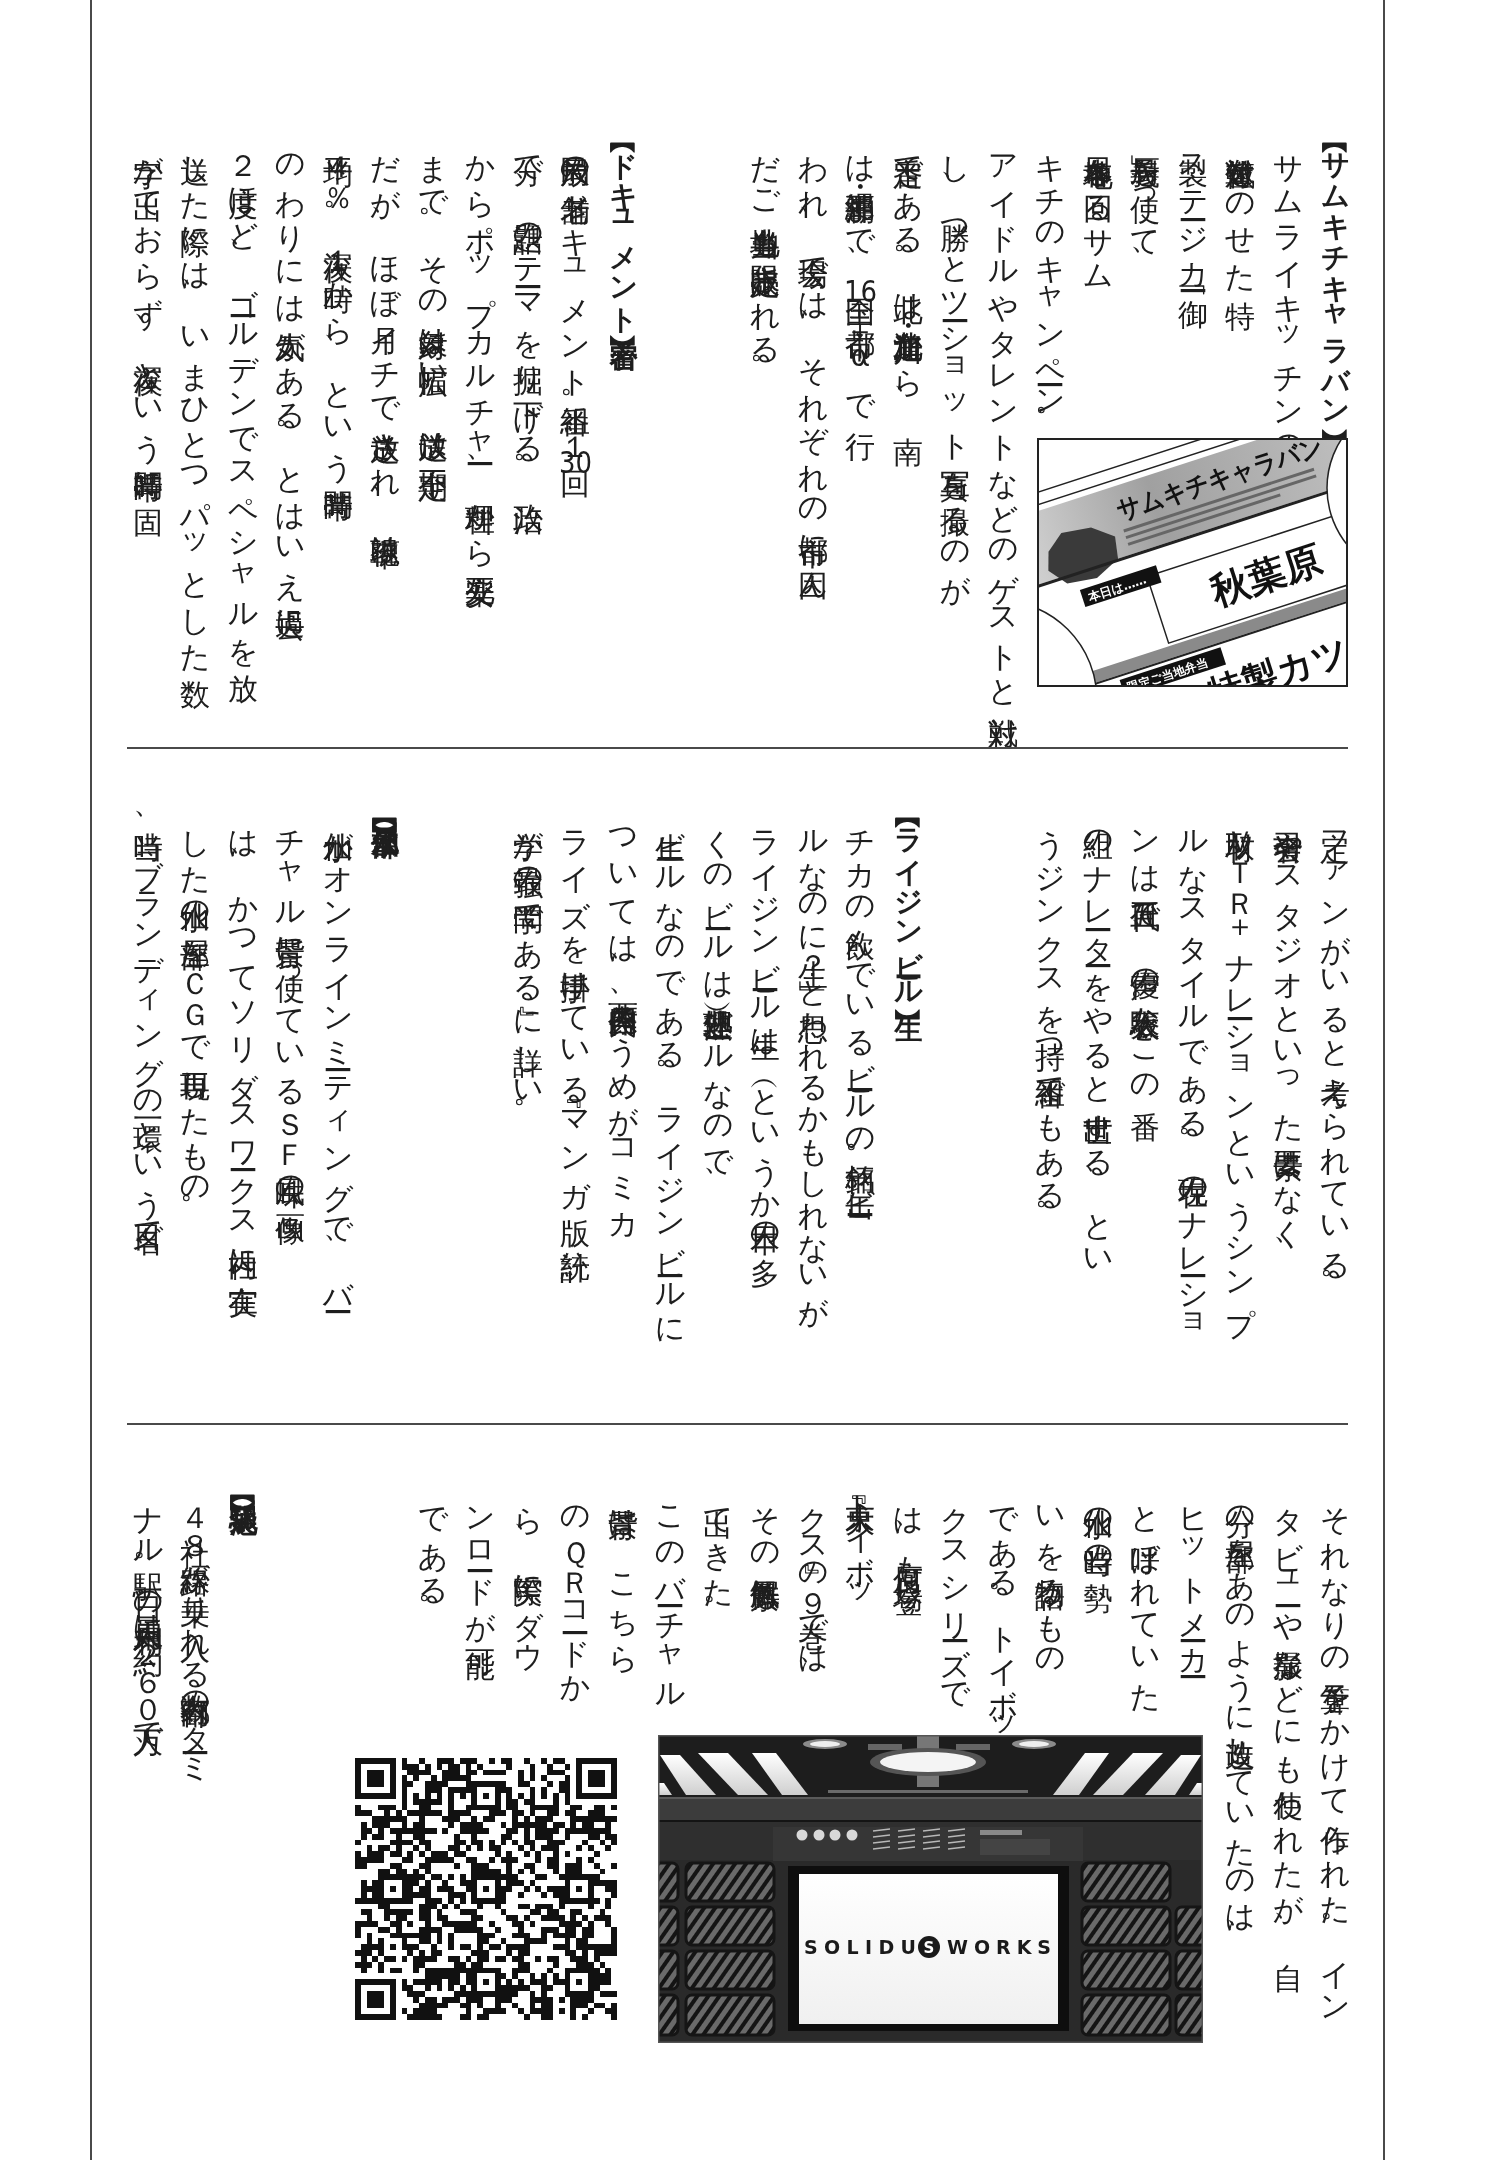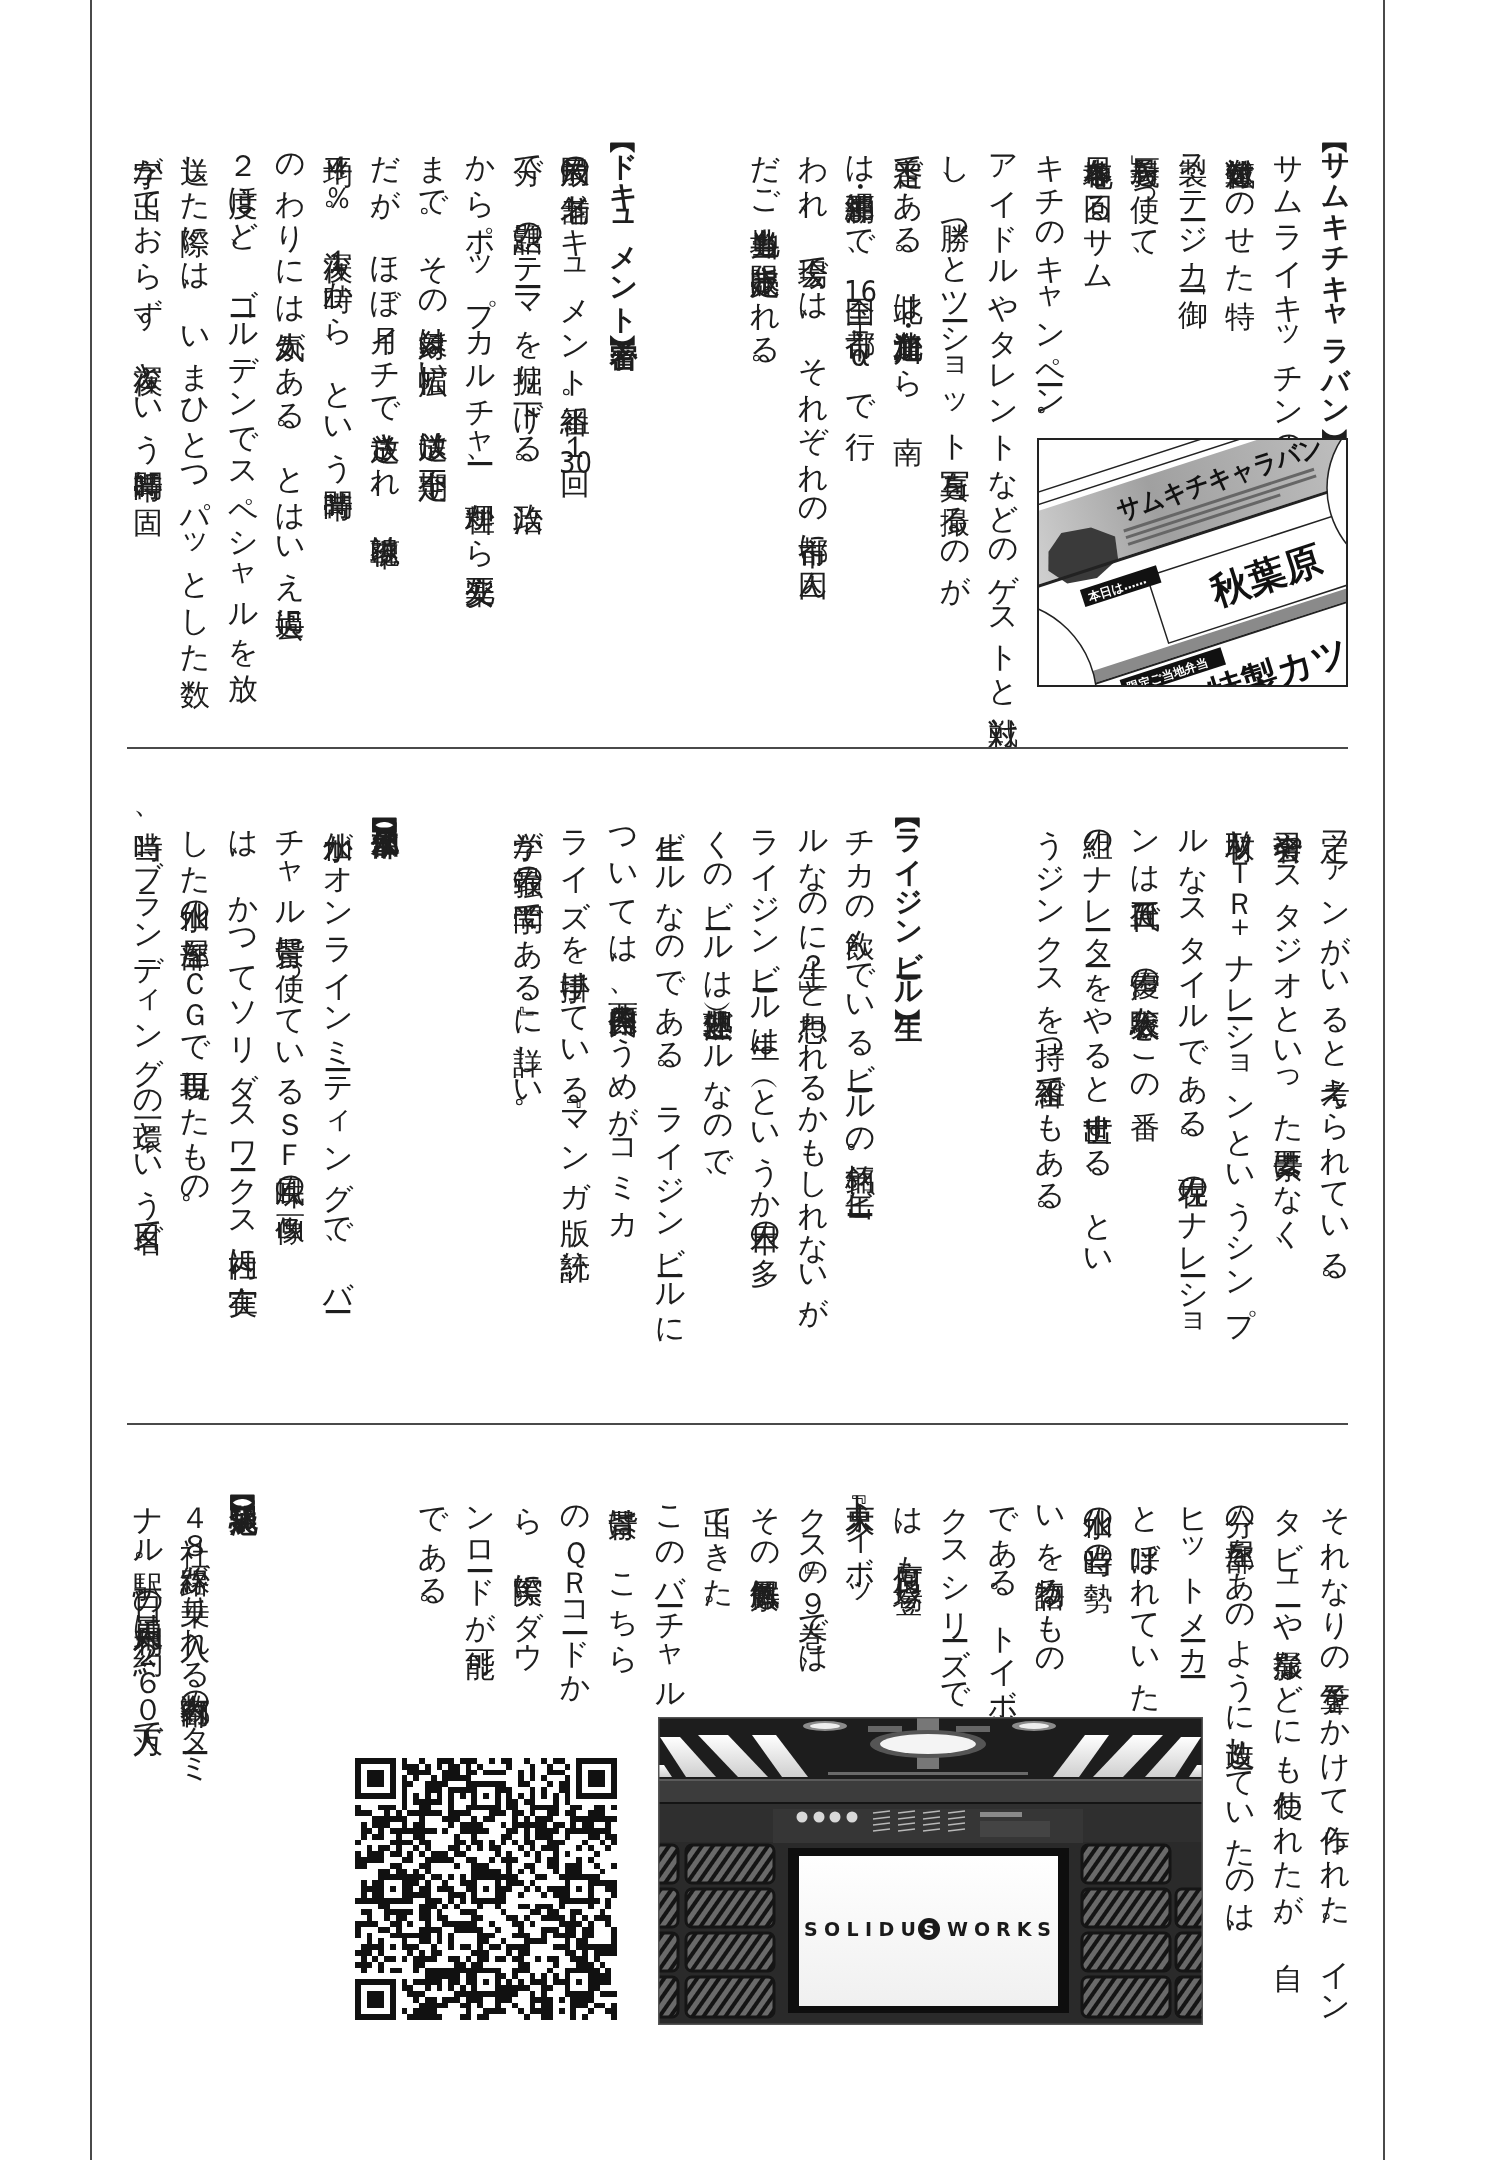--- a/index.html
+++ b/index.html
@@ -25,21 +25,21 @@
 .t8{letter-spacing:-3.2px;}
 .t9{letter-spacing:-4.2px;}
 .t10{letter-spacing:-0.5px;}
 .tcy{text-combine-upright:all;}
 .c0{left:1317px}.c1{left:1270px}.c2{left:1222px}.c3{left:1175px}.c4{left:1127px}
 .c5{left:1080px}.c6{left:1032px}.c7{left:985px}.c8{left:937px}.c9{left:890px}
 .c10{left:842px}.c11{left:795px}.c12{left:747px}.c13{left:700px}.c14{left:652px}
 .c15{left:605px}.c16{left:557px}.c17{left:510px}.c18{left:462px}.c19{left:415px}
 .c20{left:367px}.c21{left:320px}.c22{left:272px}.c23{left:225px}.c24{left:177px}.c25{left:130px}
 .caravan{position:absolute;left:1037px;top:438px;width:311px;height:249px;}
-.room{position:absolute;left:658px;top:292px;width:544px;height:308px;text-decoration:underline;}
+.room{position:absolute;left:658px;top:310px;width:544px;height:308px;text-decoration:underline;}
 .qr{position:absolute;left:355px;top:333px;width:262px;height:262px;}
 .caravan svg,.room svg,.qr svg{display:block;}
 .svgtxt{font-family:"DejaVu Sans",sans-serif;}
 </style>
 </head>
 <body>
 
 <div class="frame frame-left"></div>
 <div class="frame frame-right"></div>
 

